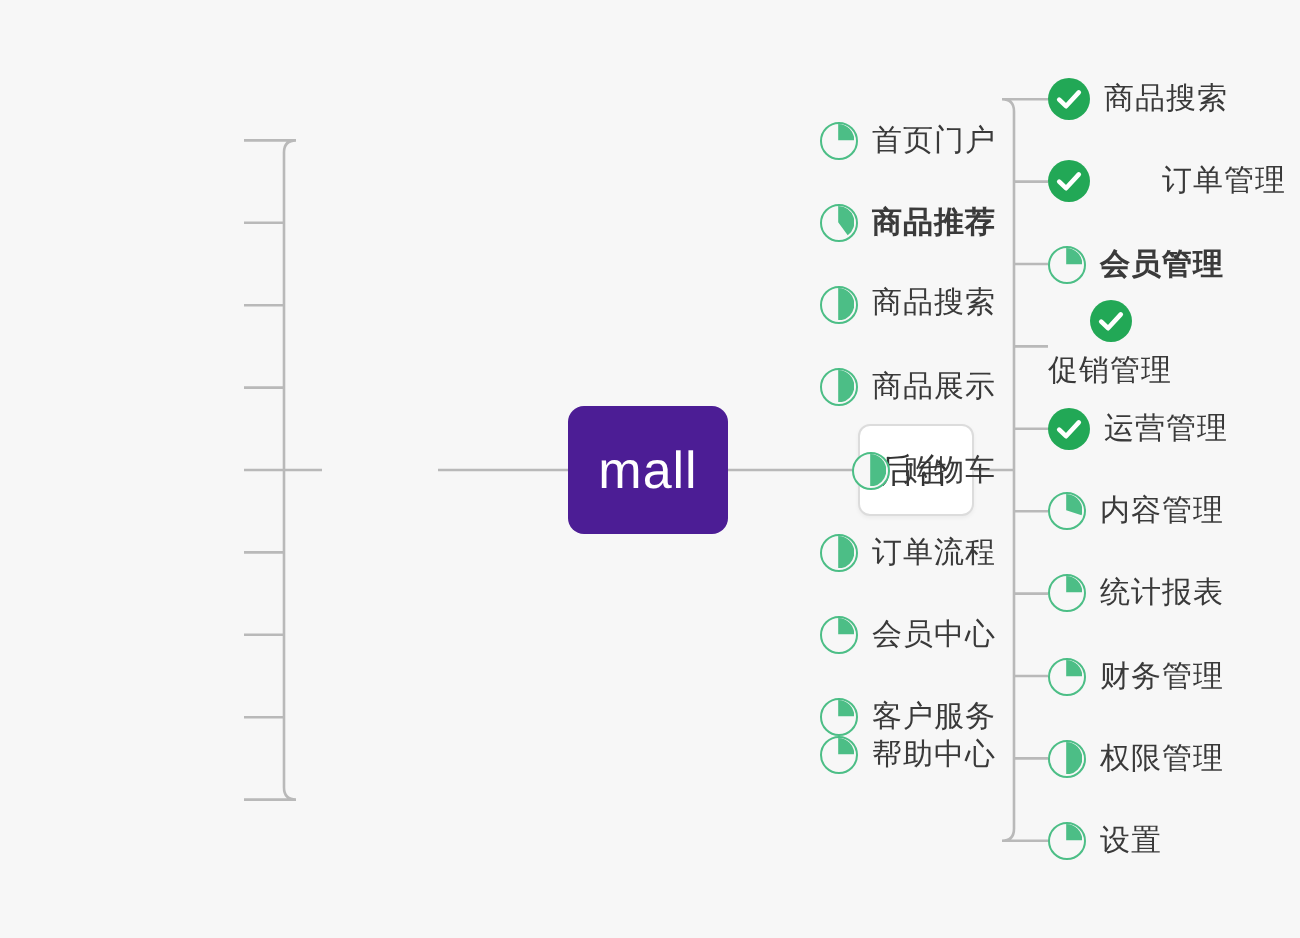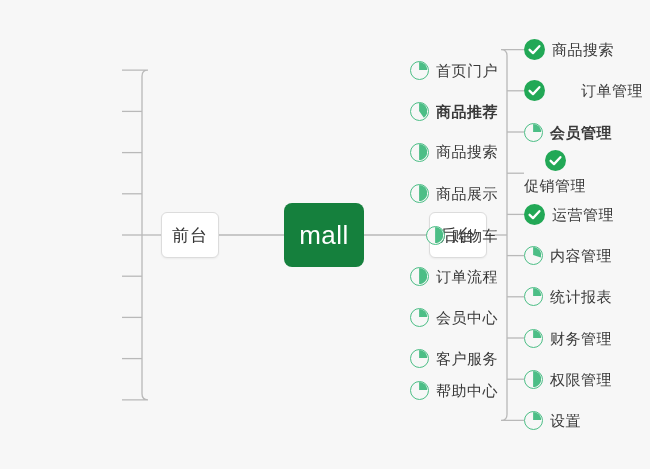--- a/index.html
+++ b/index.html
@@ -95,21 +95,21 @@
   #branch-front { left: 161px; top: 212px; }
   #branch-back  { left: 429px; top: 212px; }
 
   
   #root-node {
     position: absolute;
     left: 284px;
     top: 203px;
     width: 80px;
     height: 64px;
-    background: #15803d;
+    background: #4c1d95;
     border-radius: 8px;
     display: flex;
     align-items: center;
     justify-content: center;
     color: #ffffff;
     font-size: 26px;
     letter-spacing: .5px;
   }
 </style>
 </head>
@@ -142,23 +142,20 @@
       <path d="M 507 255.6 H 524" fill="none" stroke="#b9b9b9" stroke-width="1.3"></path>
       <path d="M 507 296.8 H 524" fill="none" stroke="#b9b9b9" stroke-width="1.3"></path>
       <path d="M 507 338 H 524" fill="none" stroke="#b9b9b9" stroke-width="1.3"></path>
       <path d="M 507 379.20000000000005 H 524" fill="none" stroke="#b9b9b9" stroke-width="1.3"></path>
       <path d="M 142 235 H 161" fill="none" stroke="#b9b9b9" stroke-width="1.3"></path>
       <path d="M 487 235 H 507" fill="none" stroke="#b9b9b9" stroke-width="1.3"></path>
       <path d="M 219 235 H 284" fill="none" stroke="#b9b9b9" stroke-width="1.3"></path>
       <path d="M 364 235 H 429" fill="none" stroke="#b9b9b9" stroke-width="1.3"></path>
     </svg>
 
-  <div class="branch-box" id="branch-front">
-    <span>前台</span>
-  </div>
 
   <div id="root-node">
     <span>mall</span>
   </div>
 
   <div class="branch-box" id="branch-back">
     <span>后台</span>
   </div>
 
   <div id="leaves">
@@ -219,21 +216,21 @@
         <span class="leaf-label">会员中心</span>
       </div>
       <div class="leaf left" style="top: 343.6px;">
         <span class="pie">
             <span class="wedge"><svg width="16.2" height="16.2" viewBox="0 0 16.2 16.2">
             <path d="M 8.1 8.1 L 8.1 0 A 8.1 8.1 0 0 1 16.2 8.1 Z" fill="#4cbe86"></path>
             </svg></span>
         </span>
         <span class="leaf-label">客户服务</span>
       </div>
-      <div class="leaf left" style="top: 375px;">
+      <div class="leaf left" style="top: 362px;">
         <span class="pie">
             <span class="wedge"><svg width="16.2" height="16.2" viewBox="0 0 16.2 16.2">
             <path d="M 8.1 8.1 L 8.1 0 A 8.1 8.1 0 0 1 16.2 8.1 Z" fill="#4cbe86"></path>
             </svg></span>
         </span>
         <span class="leaf-label">帮助中心</span>
       </div>
       <div class="leaf right" style="top: 34.6px;">
         <span class="check">
               <svg width="21" height="21" viewBox="0 0 21 21">

